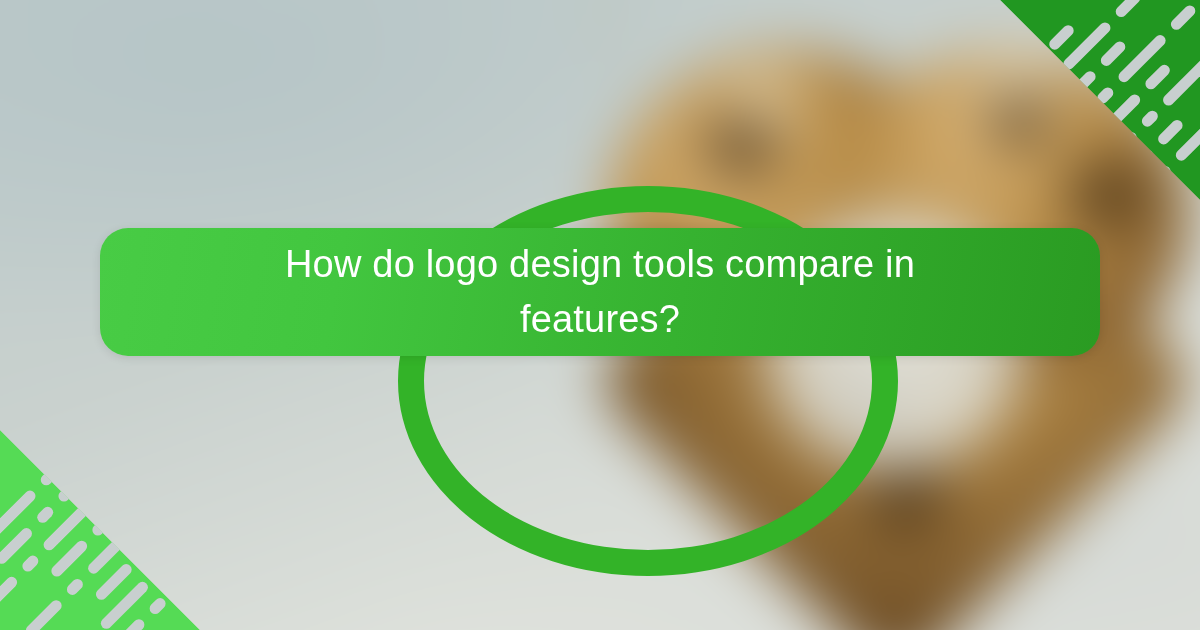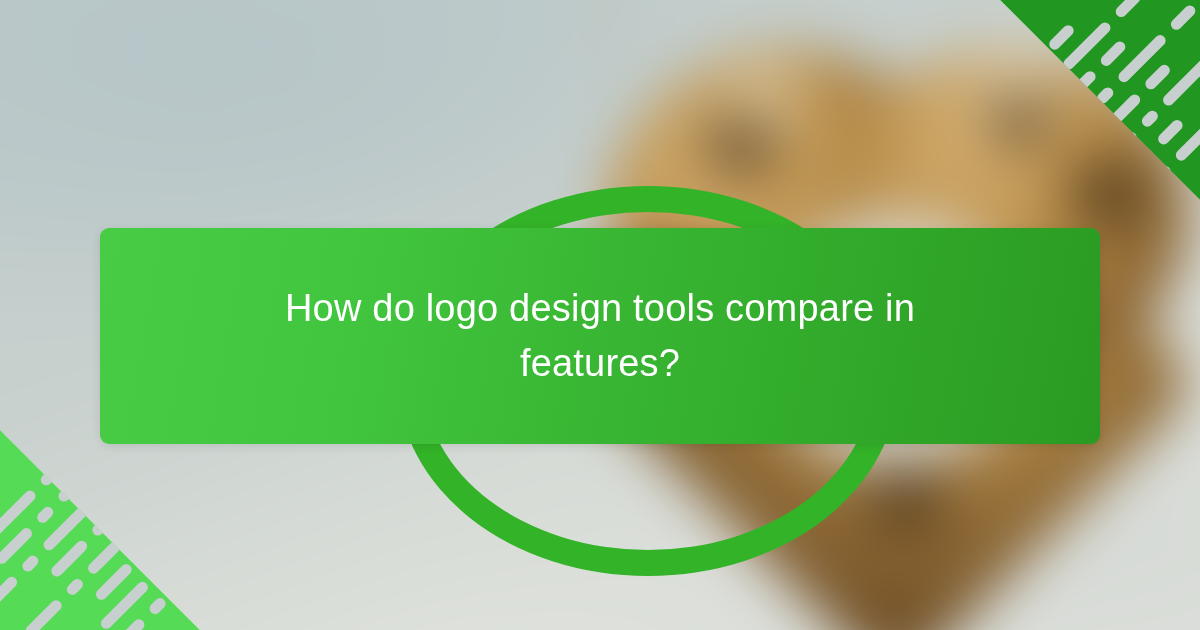--- a/index.html
+++ b/index.html
@@ -118,22 +118,22 @@
   .corner-tr { right: 0; top: 0; }
   .corner-bl { left: 0; bottom: 0; }
   .corner svg { display: block; }
 
   
   #banner {
     position: absolute;
     left: 100px;
     top: 228px;
     width: 1000px;
-    height: 216px;
-    border-radius: 9px;
+    height: 128px;
+    border-radius: 28px;
     background: linear-gradient(100deg, #48cc45 0%, #42c63f 24%, #36b230 58%, #2a9b22 100%);
     display: flex;
     align-items: center;
     justify-content: center;
     box-shadow: 0 2px 10px rgba(0,0,0,.10);
   }
   #banner-text {
     color: #ffffff;
     font-size: 38px;
     line-height: 55px;

